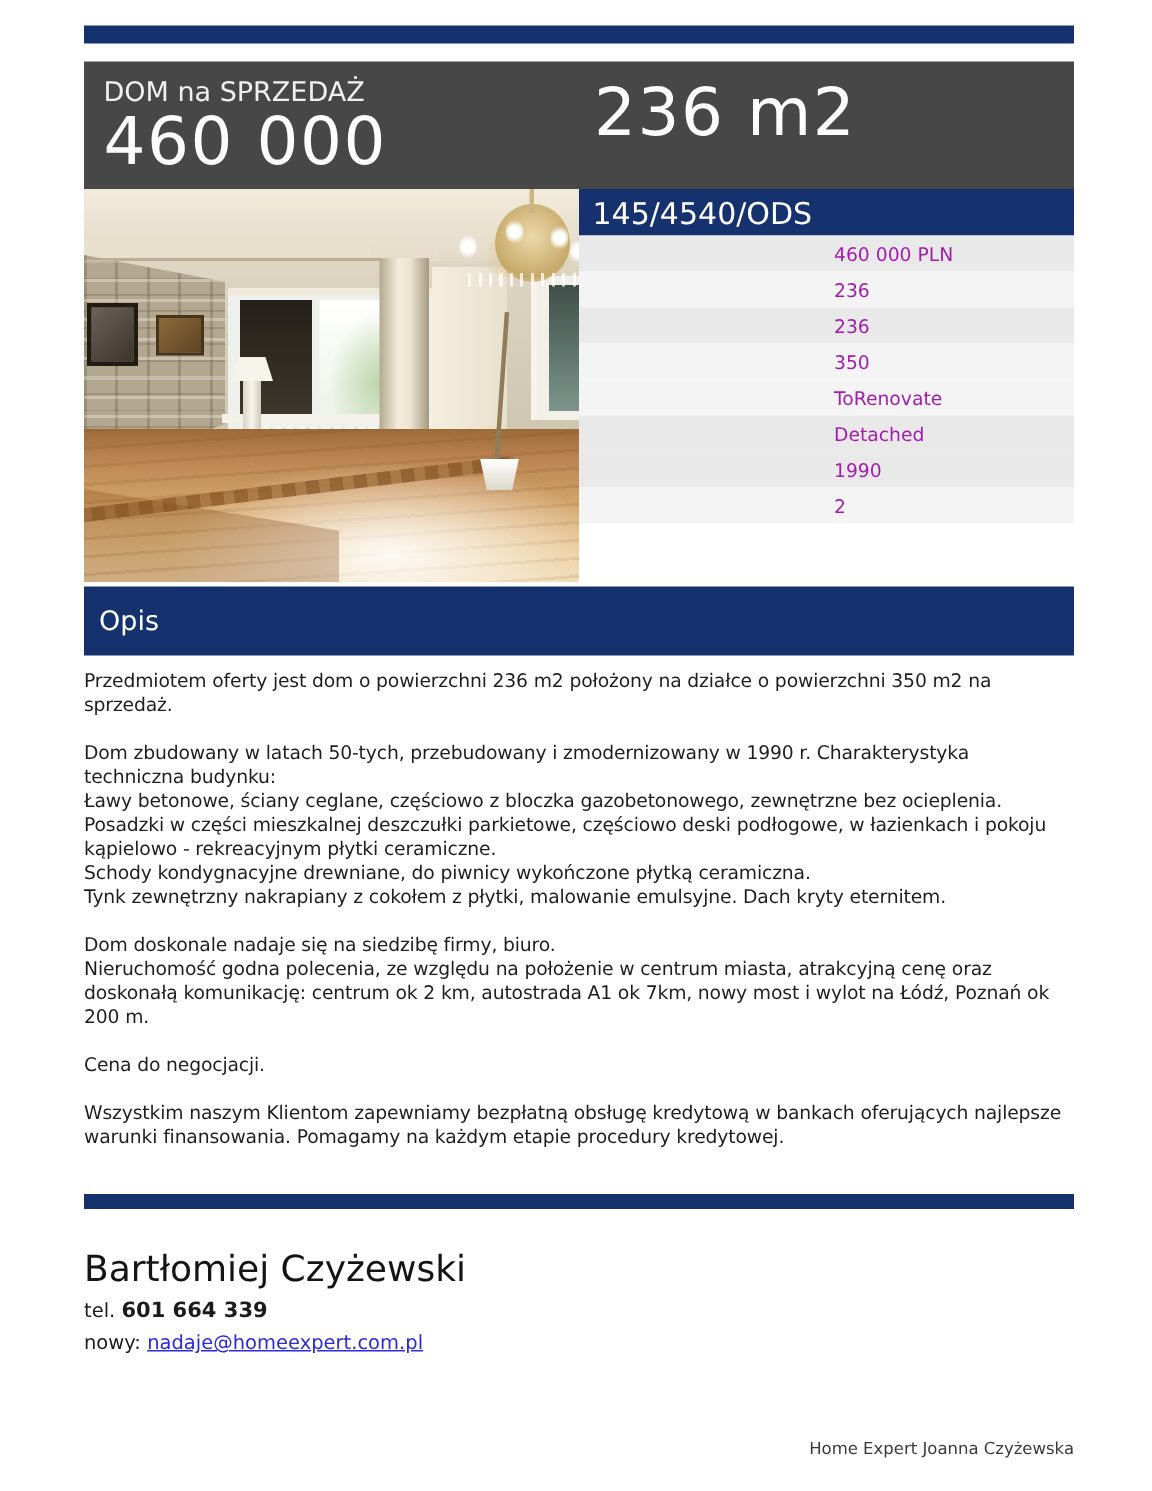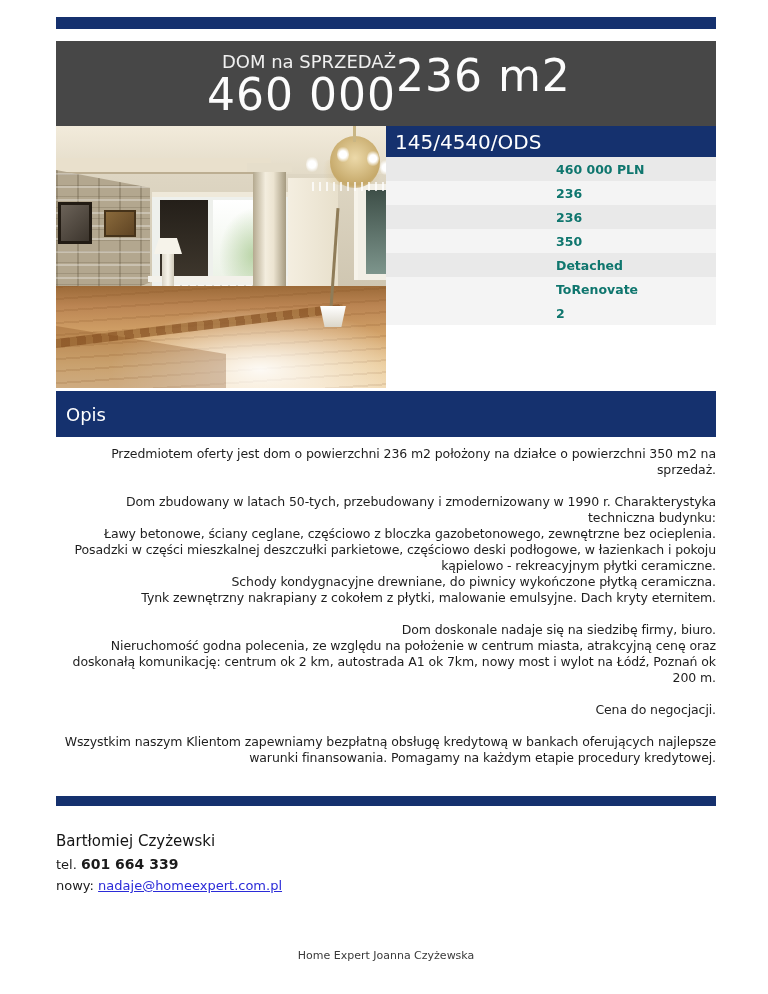--- a/index.html
+++ b/index.html
@@ -10,65 +10,65 @@
     color: #1e1e1e;
   }
   .content { width: 660px; margin-left: 56px; }
 
   
   .topbar { margin-top: 17px; height: 12px; background: #15316e; }
 
   
   .header {
     margin-top: 12px; height: 85px; background: #474747;
-    color: #f5f5f5; display: flex; text-align: right;
+    color: #f5f5f5; display: flex;
   }
   .header-left { width: 340px; padding: 10px 0 0 13px; }
   .header-right { padding: 12px 0 0 0; }
   .h-small { font-size: 18px; color: #f0f0f0; }
   .h-small2 { font-size: 16px; color: #f0f0f0; }
   .h-big { font-size: 44px; line-height: 1.05; color: #fcfcfc; letter-spacing: 1px; }
 
   
   .main-row { display: flex; }
 
   
   .details { width: 330px; }
   .ref-bar {
     height: 31px; background: #15316e; color: #ffffff;
     font-size: 20px; display: flex; align-items: center; padding-left: 9px;
   }
   .detail-row { height: 24px; display: flex; align-items: center; }
   .detail-row.odd  { background: #e9e9e9; }
   .detail-row.even { background: #f4f4f4; }
   .cell-label { width: 170px; }
-  .cell-value { font-weight: bold; font-size: 12.5px; color: #0f766e; }
+  .cell-value { font-weight: normal; font-size: 12.5px; color: #a21caf; }
 
   
   .opis-bar {
     margin-top: 3px; height: 46px; background: #15316e; color: #ffffff;
     font-size: 18px; display: flex; align-items: center; padding-left: 10px;
   }
   .description { padding-top: 9px; }
   .description p {
     font-size: 12.5px; line-height: 16px; letter-spacing: -0.1px;
-    margin: 0 0 16px 0; white-space: pre-line; color: #1e1e1e; text-align: right;
+    margin: 0 0 16px 0; white-space: pre-line; color: #1e1e1e;
   }
 
   .divider { height: 10px; background: #15316e; margin-top: 30px; }
 
   
   .agent { margin-top: 26px; }
-  .agent-name { font-size: 15px; color: #141414; }
+  .agent-name { font-size: 24px; color: #141414; }
   .agent-line { font-size: 13px; margin-top: 6px; color: #1b1b1b; }
   .agent-line b { font-size: 14px; }
   .agent-line a { color: #2b2bd8; text-decoration: underline; cursor: pointer; }
 
   .footer {
-    margin-top: 56px; text-align: center; font-size: 11px; color: #3a3a3a;
+    margin-top: 56px; text-align: right; font-size: 11px; color: #3a3a3a;
   }
 
   
   .photo { position: relative; width: 330px; height: 262px; overflow: hidden; background: #d8cfbc; }
   .photo div { position: absolute; }
   .ph-ceiling { left:0; top:0; width:330px; height:48px;
     background: linear-gradient(#f2ebdb, #e3dbc8); }
   .ph-wall { left:0; top:48px; width:330px; height:116px;
     background: linear-gradient(#ded6c3, #cfc6b1); }
   .ph-beam { left:0; top:32px; width:215px; height:16px;
@@ -204,27 +204,31 @@
         <span class="cell-value">236</span>
       </div>
       <div class="detail-row odd">
         <span class="cell-label"></span>
         <span class="cell-value">236</span>
       </div>
       <div class="detail-row even">
         <span class="cell-label"></span>
         <span class="cell-value">350</span>
       </div>
+      <div class="detail-row even">
+        <span class="cell-label"></span>
+        <span class="cell-value">ToRenovate</span>
+      </div>
       <div class="detail-row odd">
         <span class="cell-label"></span>
         <span class="cell-value">Detached</span>
       </div>
-      <div class="detail-row even">
-        <span class="cell-label"></span>
-        <span class="cell-value">ToRenovate</span>
+      <div class="detail-row odd">
+        <span class="cell-label"></span>
+        <span class="cell-value">1990</span>
       </div>
       <div class="detail-row even">
         <span class="cell-label"></span>
         <span class="cell-value">2</span>
       </div>
     </div>
   </div>
 
   <div class="opis-bar">Opis</div>
 

